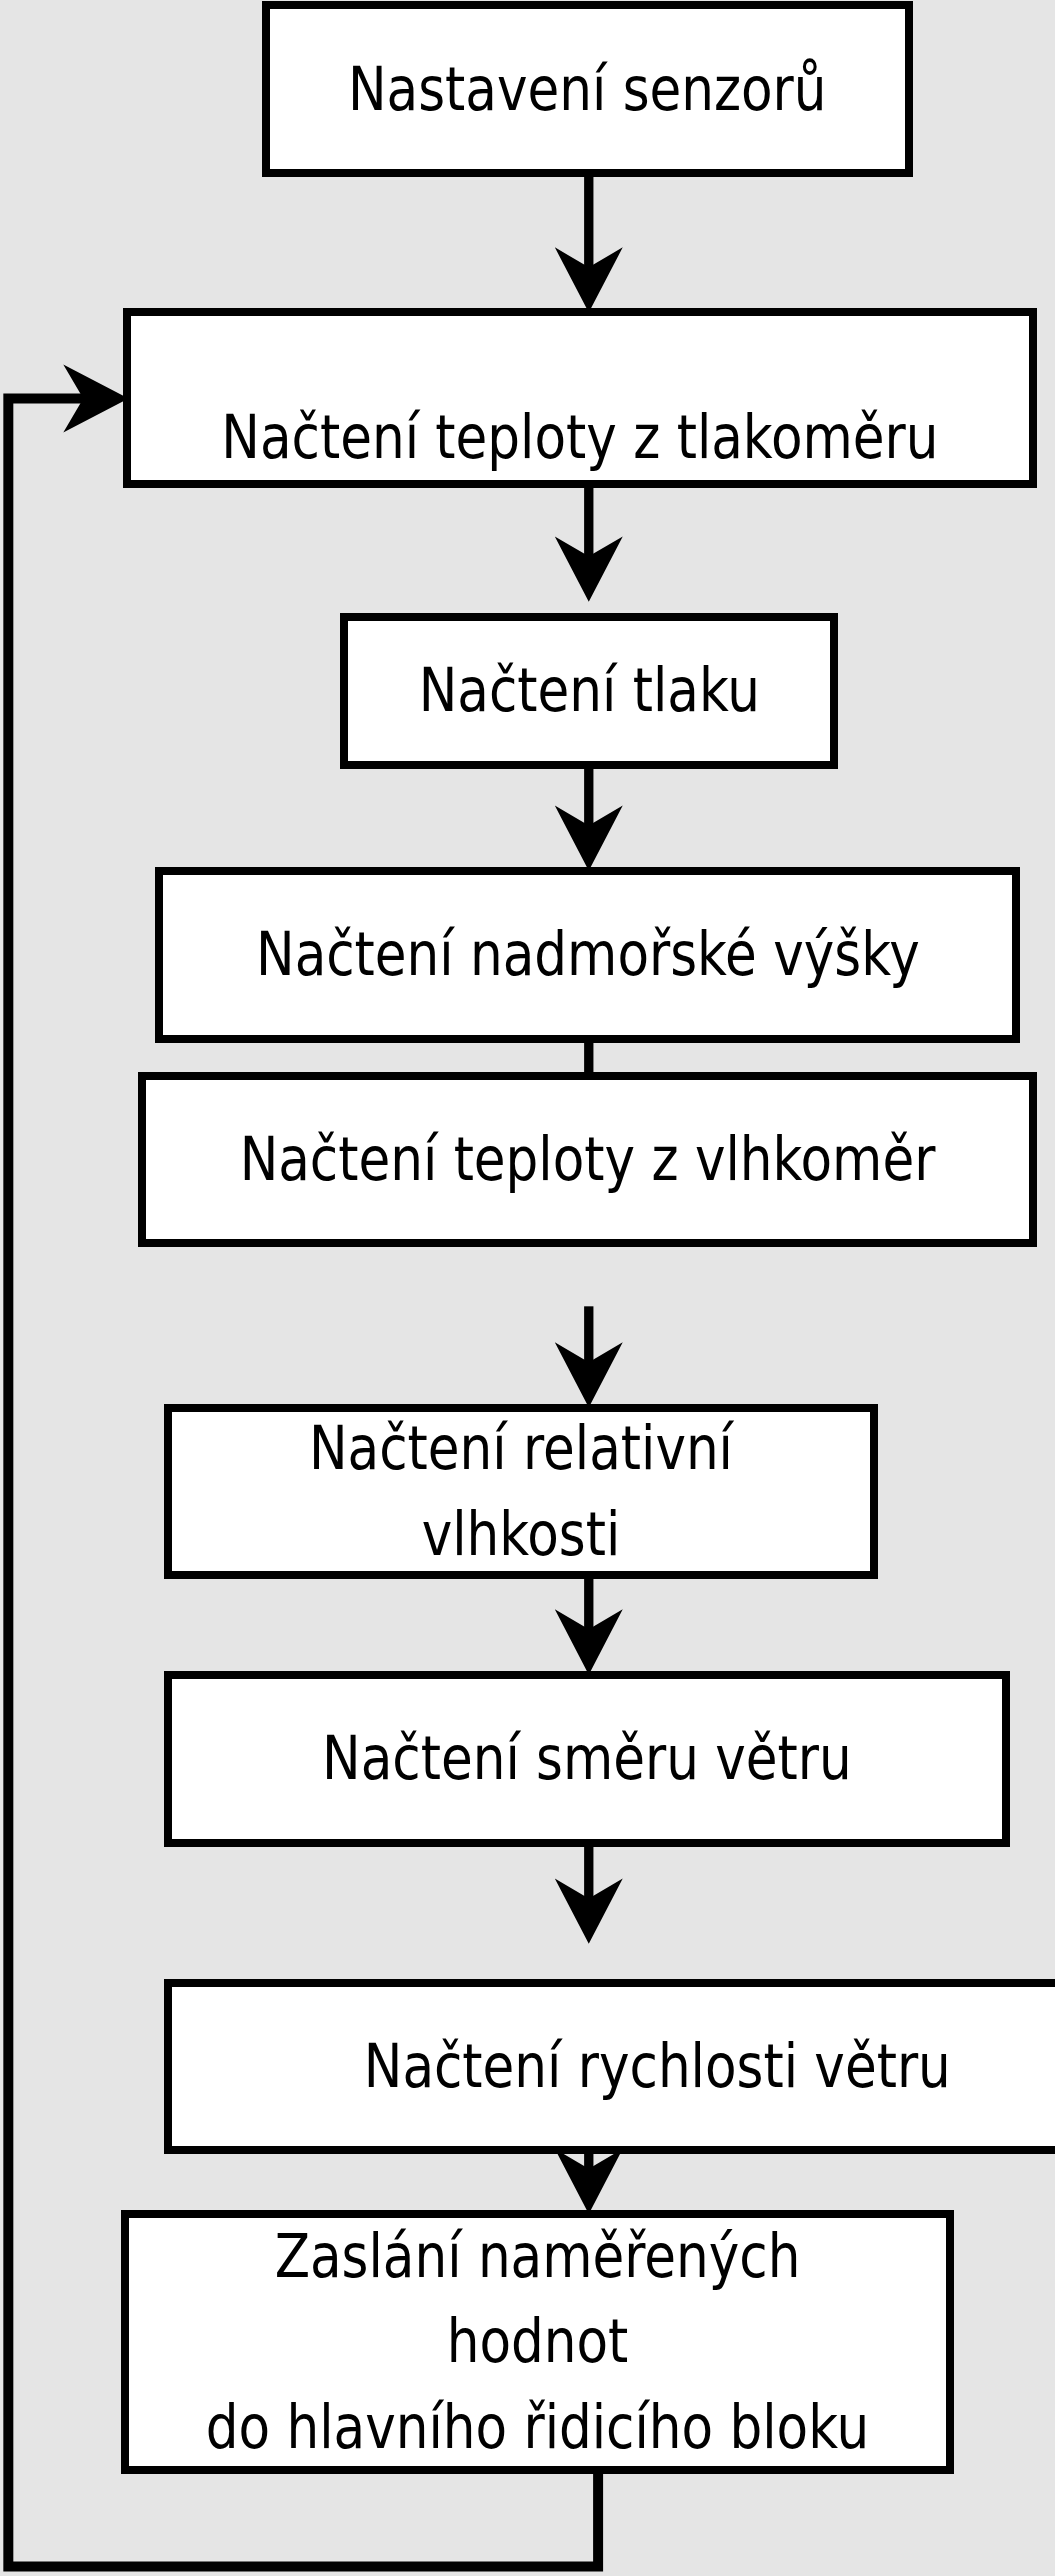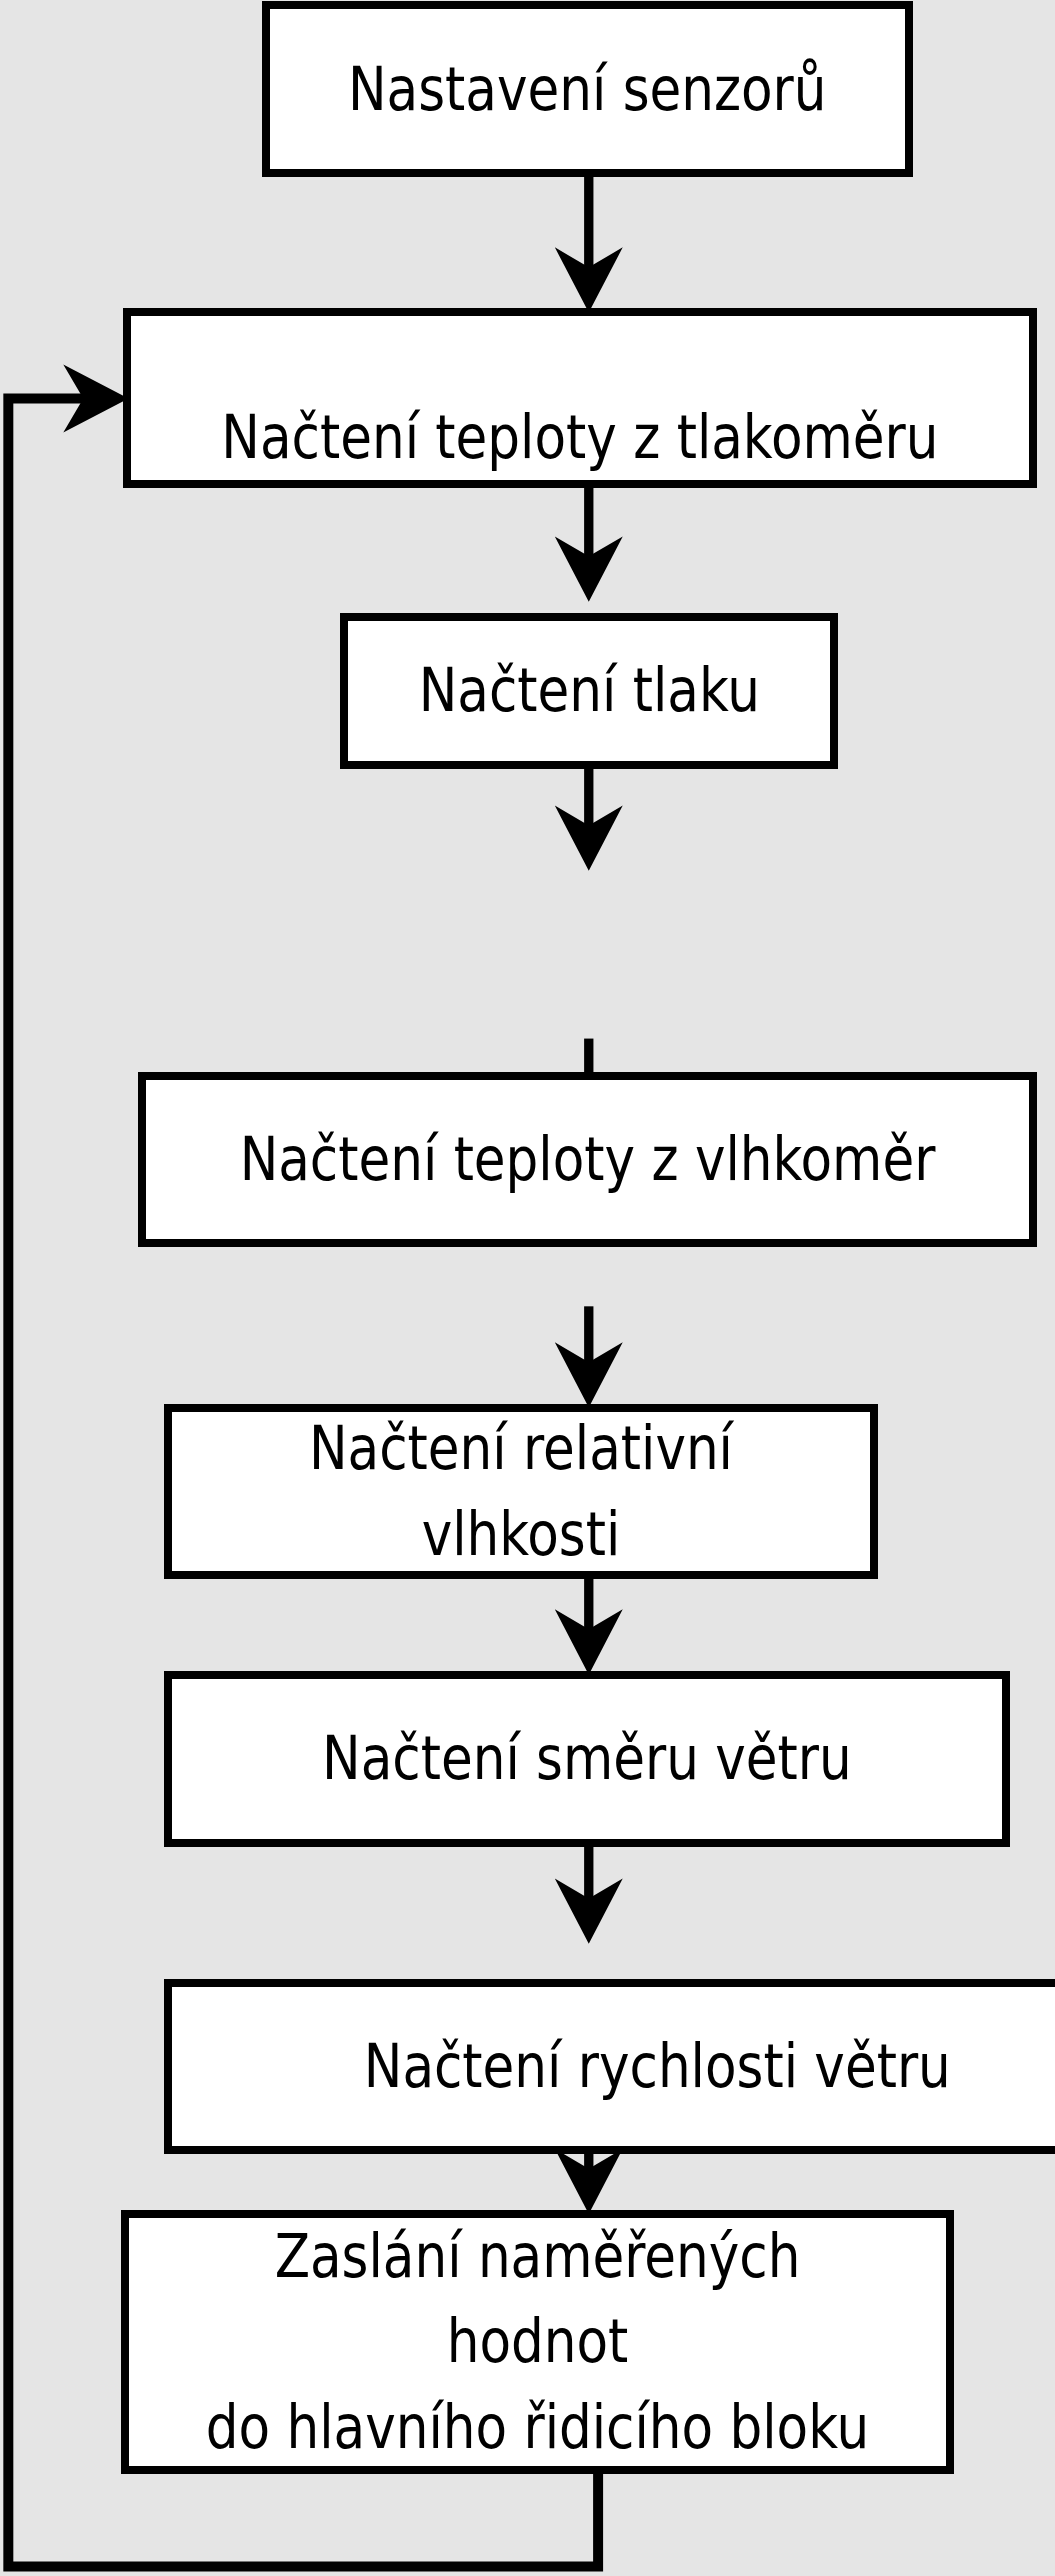--- a/index.html
+++ b/index.html
@@ -85,20 +85,23 @@
   </div>
 
   <div class="node n1">
     <span class="lbl">Načtení teploty z tlakoměru</span>
   </div>
 
   <div class="node n2">
     <span class="lbl">Načtení tlaku</span>
   </div>
 
+  <div class="node n3">
+    <span class="lbl">Načtení nadmořské výšky</span>
+  </div>
 
   <div class="node n4">
     <span class="lbl">Načtení teploty z vlhkoměr</span>
   </div>
 
   <div class="node n5">
     <span class="lbl">Načtení relativní vlhkosti</span>
   </div>
 
   <div class="node n6">

